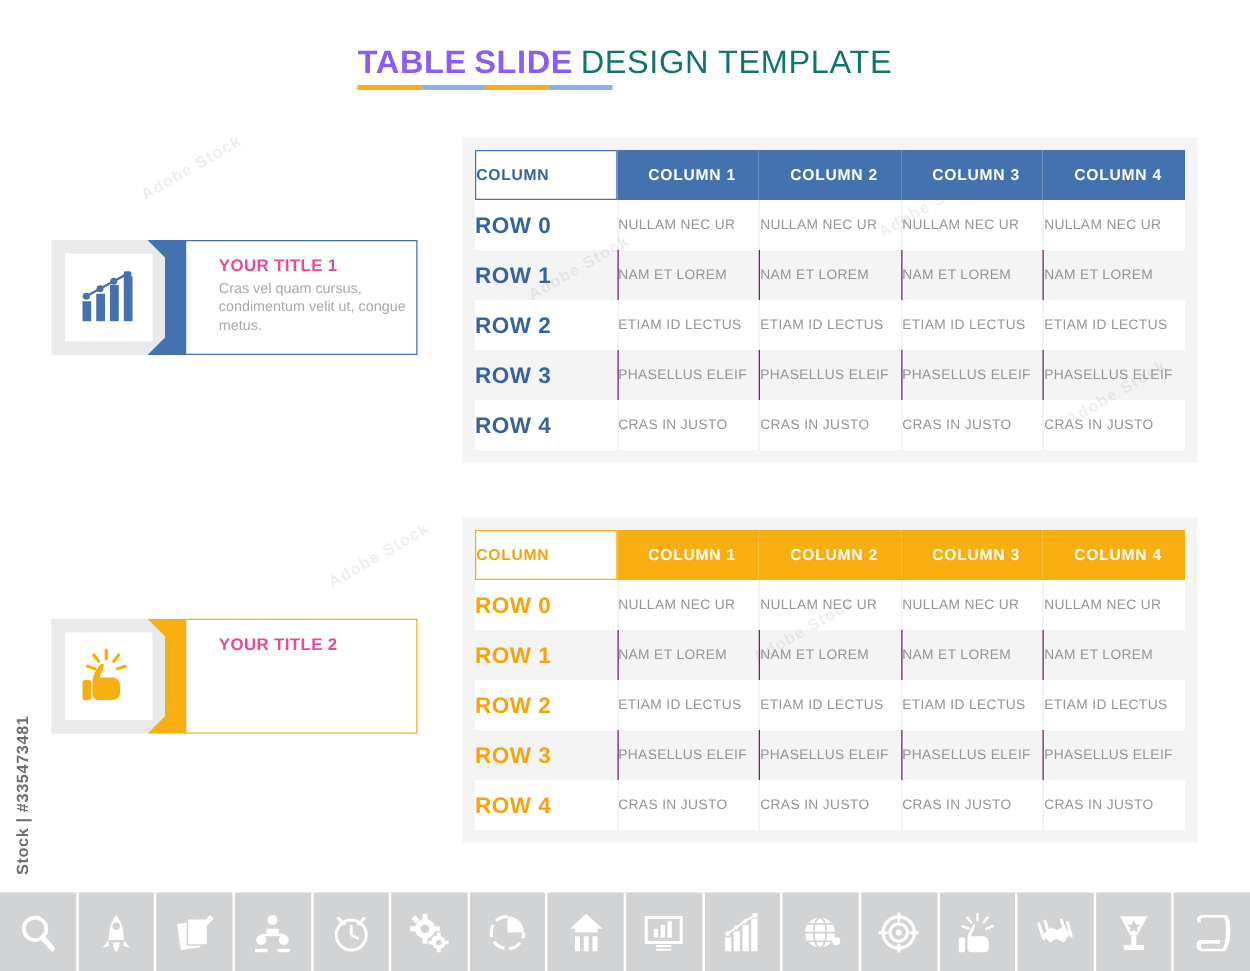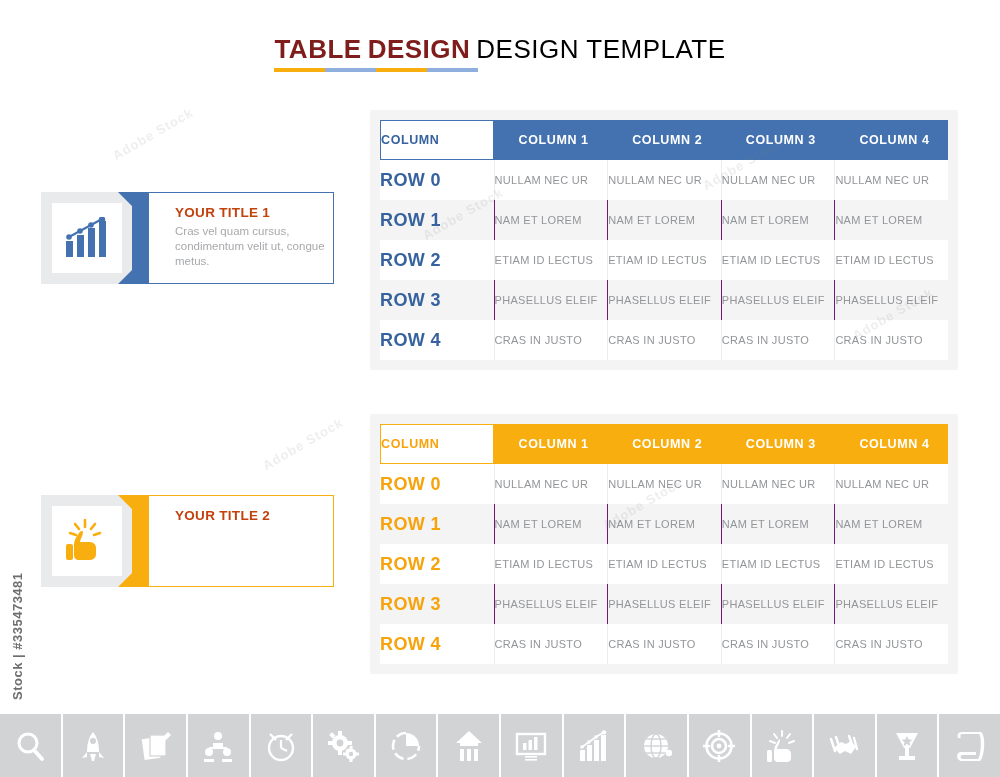--- a/index.html
+++ b/index.html
@@ -13,22 +13,22 @@
 
   
   .title-wrap {
     position: absolute; left: 0; top: 34px; width: 1000px;
     text-align: center;
   }
   .title-line {
     display: inline-block; position: relative;
     font-size: 26px; letter-spacing: 0.5px; white-space: nowrap;
   }
-  .t-bold { font-weight: bold; color: #7f1d1d; }
-  .t-light { font-weight: normal; color: #000000; }
+  .t-bold { font-weight: bold; color: #8b5cf6; }
+  .t-light { font-weight: normal; color: #0f766e; }
   .t-sp { display: inline-block; width: 6px; }
   .underline {
     position: absolute; left: 0; top: 34px; height: 4px;
     display: flex; width: 204px;
   }
   .underline i { height: 4px; flex: 1 1 0; display: block; }
   .u-o { background: #f9ae10; }
   .u-b { background: #8fb0de; }
 
   
@@ -44,21 +44,21 @@
   .ribbon {
     position: absolute; left: 77px; top: 0; width: 40px; height: 92px;
   }
   .card-text {
     position: absolute; left: 107px; top: 0; width: 186px; height: 92px;
     background: #ffffff; border: 1px solid #4472b0;
     padding: 12px 0 0 26px;
   }
   .card-text.orange { border-color: #f9ae10; }
   .card-title {
-    font-size: 13.5px; font-weight: bold; color: #c2410c;
+    font-size: 13.5px; font-weight: bold; color: #ec4899;
     letter-spacing: 0.3px; margin-bottom: 4px;
   }
   .card-desc { font-size: 11.5px; color: #a7a9ac; line-height: 15px; }
 
   
   .panel { position: absolute; background: #f4f4f5; padding: 10px; }
   .tbl { width: 100%; border-collapse: separate; border-spacing: 0; table-layout: fixed; }
   .tbl th, .tbl td {
     text-align: left; vertical-align: middle;
     height: 40px;
@@ -110,21 +110,21 @@
     white-space: nowrap; letter-spacing: 0.5px;
   }
 </style>
 </head>
 <body>
 
 <div class="page">
 
   <div class="title-wrap">
     <span class="title-line">
-      <span class="t-bold">TABLE</span><span class="t-sp"></span><span class="t-bold">DESIGN</span><span class="t-sp"></span><span class="t-light">DESIGN TEMPLATE</span>
+      <span class="t-bold">TABLE</span><span class="t-sp"></span><span class="t-bold">SLIDE</span><span class="t-sp"></span><span class="t-light">DESIGN TEMPLATE</span>
       <span class="underline">
         <i class="u-o"></i>
           <i class="u-b"></i>
           <i class="u-o"></i>
           <i class="u-b"></i>
       </span>
     </span>
   </div>
 
   <div class="card" style="left:41px; top:192px;">

